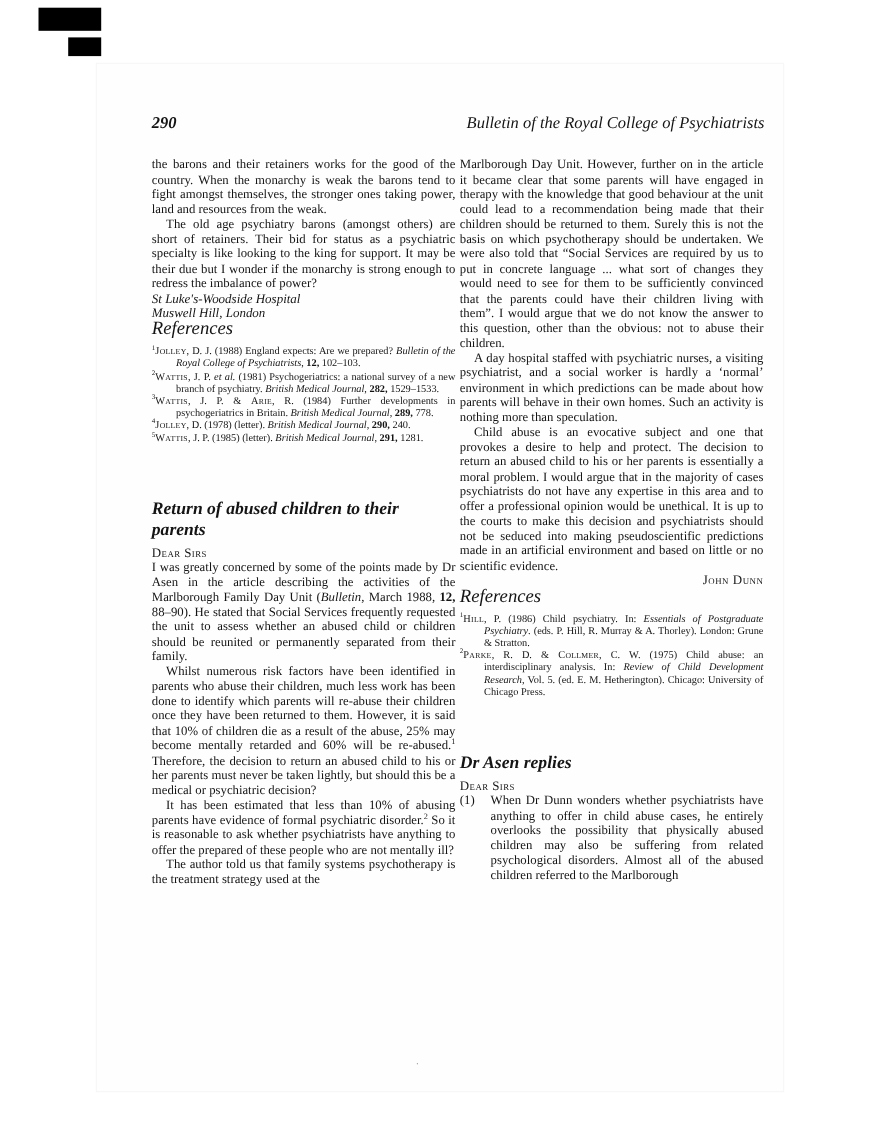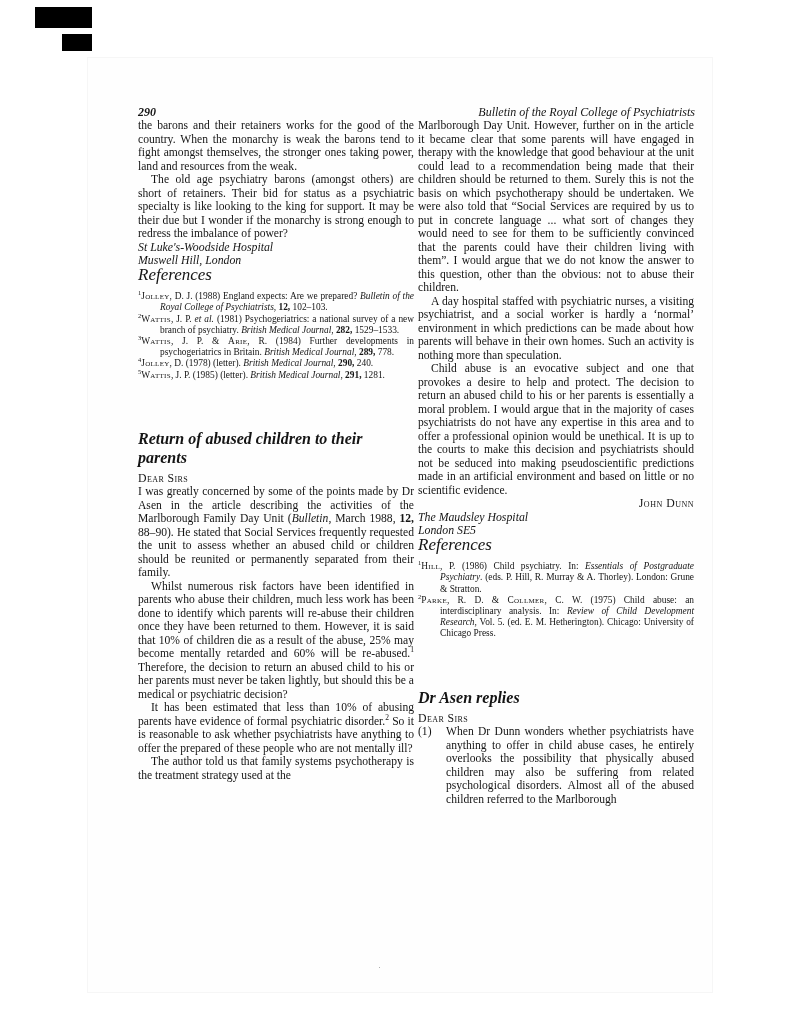--- a/index.html
+++ b/index.html
@@ -9,24 +9,24 @@
     -webkit-font-smoothing:antialiased;
   }
   .scan-mark{position:absolute;background:#000;}
   .mark1{left:35px;top:7px;width:57px;height:21px;}
   .mark2{left:62px;top:34px;width:30px;height:17px;}
   .speck{position:absolute;left:378px;top:962px;font-size:9px;color:#8a8a8a;}
   .pageframe{
     position:absolute;left:88px;top:58px;width:624px;height:934px;
     background:#fefefe;box-shadow:0 0 0 1px rgba(0,0,0,0.035);
   }
-  .pagehead{position:absolute;left:50px;top:47px;width:557px;height:15px;font-size:12px;line-height:14px;}
+  .pagehead{position:absolute;left:50px;top:47px;width:557px;height:15px;font-size:15px;line-height:14px;}
   .pnum{position:absolute;left:0;top:0;font-style:italic;font-weight:bold;}
   .rhead{position:absolute;right:0;top:0;font-style:italic;}
-  .col{position:absolute;top:61px;width:276px;}
+  .col{position:absolute;top:85px;width:276px;}
   .col-left{left:50px;}
   .col-right{left:330px;}
   .para{margin:0;text-align:justify;font-size:11.6px;line-height:13.5px;}
   .para.ind{text-indent:13px;}
   .sig{text-align:right;font-variant:small-caps;letter-spacing:0.5px;font-size:11.8px;line-height:13.5px;}
   .addr{font-style:italic;font-size:11.8px;line-height:13.8px;}
   .refhead{font-style:italic;font-size:17px;line-height:14px;margin-bottom:9px;}
   .ref{font-size:9.4px;line-height:11.2px;text-align:justify;padding-left:22px;text-indent:-22px;}
   .ref .rnum{vertical-align:super;font-size:0.68em;line-height:0;}
   .lhead{font-style:italic;font-weight:bold;font-size:16px;line-height:19px;margin:48px 0 5px 0;}
@@ -67,24 +67,20 @@
         <p class="para"><span>I was greatly concerned by some of the points made by Dr Asen in the article describing the activities of the Marlborough Family Day Unit (</span><span class="run-i">Bulletin</span><span>, March 1988, </span><span class="run-b">12,</span><span> 88–90). He stated that Social Services frequently requested the unit to assess whether an abused child or children should be reunited or permanently separated from their family.</span></p>
         <p class="para ind"><span>Whilst numerous risk factors have been identified in parents who abuse their children, much less work has been done to identify which parents will re-abuse their children once they have been returned to them. However, it is said that 10% of children die as a result of the abuse, 25% may become mentally retarded and 60% will be re-abused.</span><span class="run-sup">1</span><span> Therefore, the decision to return an abused child to his or her parents must never be taken lightly, but should this be a medical or psychiatric decision?</span></p>
         <p class="para ind"><span>It has been estimated that less than 10% of abusing parents have evidence of formal psychiatric disorder.</span><span class="run-sup">2</span><span> So it is reasonable to ask whether psychiatrists have anything to offer the prepared of these people who are not mentally ill?</span></p>
         <p class="para ind"><span>The author told us that family systems psychotherapy is the treatment strategy used at the</span></p>
       </div>
     <div class="col col-right" id="col-right">
         <p class="para"><span>Marlborough Day Unit. However, further on in the article it became clear that some parents will have engaged in therapy with the knowledge that good behaviour at the unit could lead to a recommendation being made that their children should be returned to them. Surely this is not the basis on which psychotherapy should be undertaken. We were also told that “Social Services are required by us to put in concrete language ... what sort of changes they would need to see for them to be sufficiently convinced that the parents could have their children living with them”. I would argue that we do not know the answer to this question, other than the obvious: not to abuse their children.</span></p>
         <p class="para ind"><span>A day hospital staffed with psychiatric nurses, a visiting psychiatrist, and a social worker is hardly a ‘normal’ environment in which predictions can be made about how parents will behave in their own homes. Such an activity is nothing more than speculation.</span></p>
         <p class="para ind"><span>Child abuse is an evocative subject and one that provokes a desire to help and protect. The decision to return an abused child to his or her parents is essentially a moral problem. I would argue that in the majority of cases psychiatrists do not have any expertise in this area and to offer a professional opinion would be unethical. It is up to the courts to make this decision and psychiatrists should not be seduced into making pseudoscientific predictions made in an artificial environment and based on little or no scientific evidence.</span></p>
         <div class="sig">John Dunn</div>
-        <div class="addr">
-          <div>The Maudsley Hospital</div>
-          <div>London SE5</div>
-        </div>
         <div class="refhead">References</div>
         <div class="ref"><span class="rnum">1</span><span class="run-sc">Hill</span><span>, P. (1986) Child psychiatry. In: </span><span class="run-i">Essentials of Postgraduate Psychiatry</span><span>. (eds. P. Hill, R. Murray &amp; A. Thorley). London: Grune &amp; Stratton.</span></div>
         <div class="ref"><span class="rnum">2</span><span class="run-sc">Parke</span><span>, R. D. &amp; </span><span class="run-sc">Collmer</span><span>, C. W. (1975) Child abuse: an interdisciplinary analysis. In: </span><span class="run-i">Review of Child Development Research</span><span>, Vol. 5. (ed. E. M. Hetherington). Chicago: University of Chicago Press.</span></div>
         <h2 class="lhead">Dr Asen replies</h2>
         <div class="salut">Dear Sirs</div>
         <div class="numpara"><span class="pno">(1)</span><span>When Dr Dunn wonders whether psychiatrists have anything to offer in child abuse cases, he entirely overlooks the possibility that physically abused children may also be suffering from related psychological disorders. Almost all of the abused children referred to the Marlborough</span></div>
       </div>
   </div>
   <div class="speck">·</div>
 </div>

